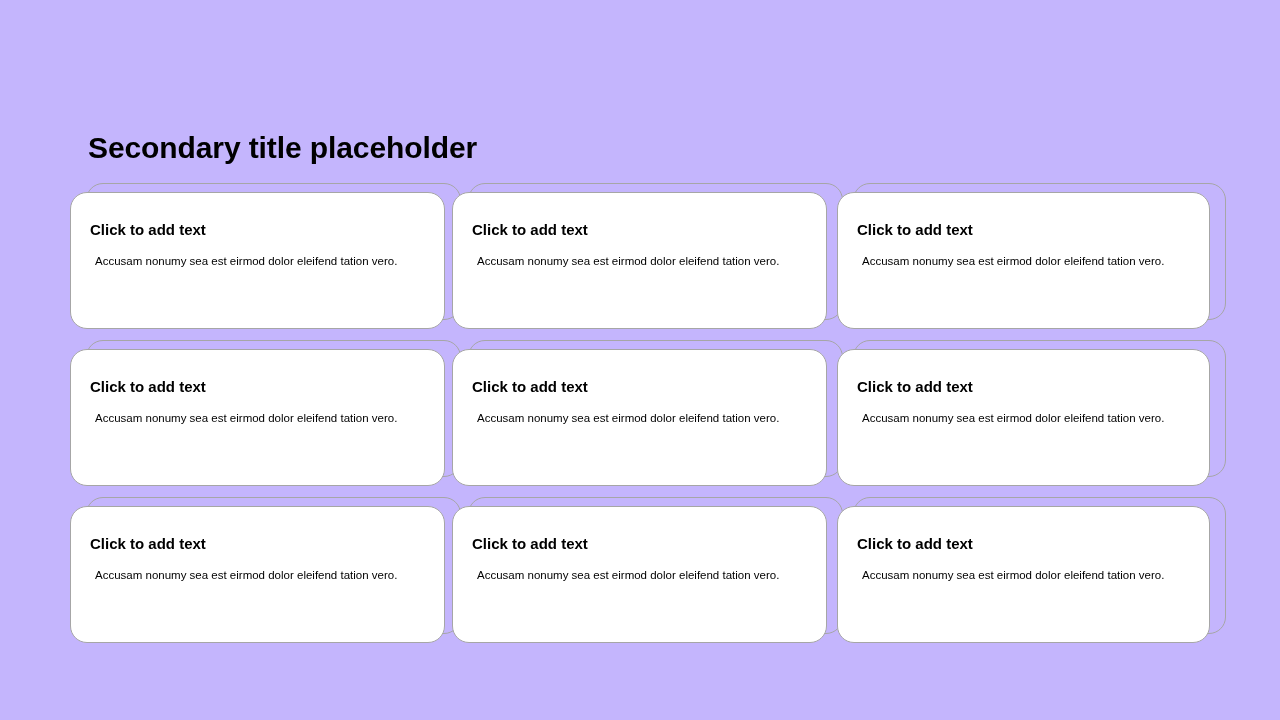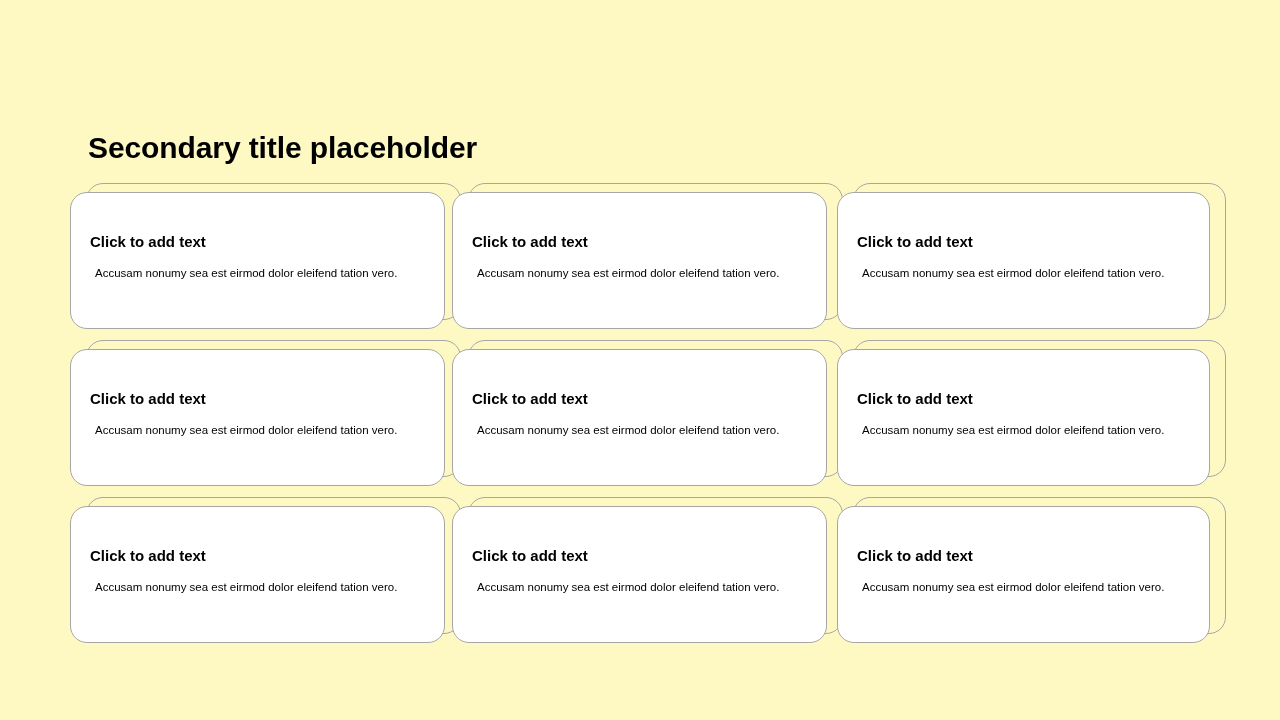--- a/index.html
+++ b/index.html
@@ -14,21 +14,21 @@
     overflow: hidden;
     font-family: "Liberation Sans", sans-serif;
     color: #000000;
     -webkit-font-smoothing: antialiased;
   }
 
   #slide {
     position: relative;
     width: 1280px;
     height: 720px;
-    background: #fef9c3;
+    background: #c4b5fd;
   }
 
   
   #slide-title {
     position: absolute;
     left: 88px;
     top: 130px;
     width: 1100px;
     margin: 0;
     font-size: 30px;
@@ -78,21 +78,21 @@
     bottom: 0;
     background: #ffffff;
   }
 
   .card-body {
     position: absolute;
     left: 0;
     top: 0;
     right: 0;
     bottom: 0;
-    padding: 40px 22px 18px 20px;
+    padding: 28px 22px 18px 20px;
     box-sizing: border-box;
     border-radius: 30px;
   }
 
   .card-heading {
     margin: 0 0 13px 0;
     font-size: 15px;
     font-weight: bold;
     line-height: 19px;
     color: #000000;

